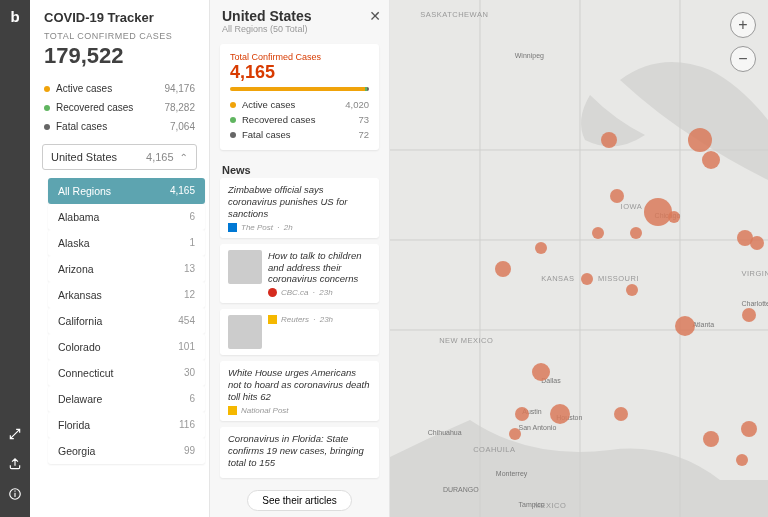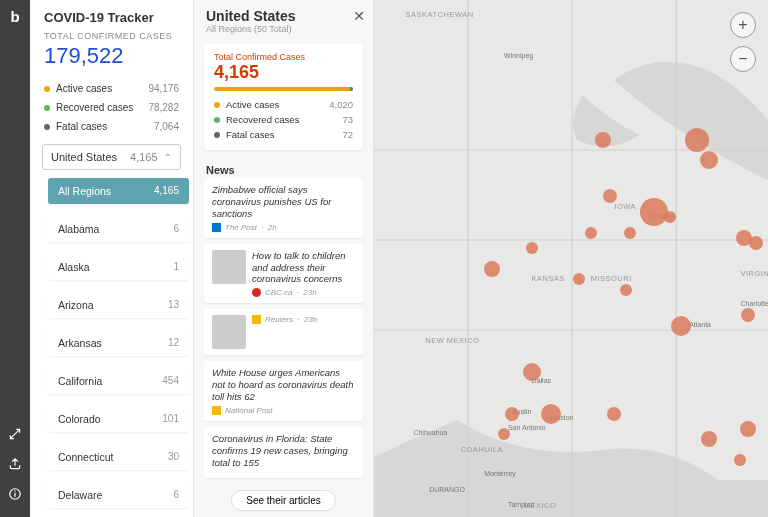--- a/index.html
+++ b/index.html
@@ -7,37 +7,37 @@
 
   .app { display: flex; height: 100%; }
 
   
   .rail { width: 30px; background: #404040; display: flex; flex-direction: column; align-items: center; padding-top: 8px; color: #fff; position:relative; flex-shrink:0; }
   .rail .logo { font-size: 15px; font-weight: 600; margin-bottom: 12px; }
   .rail .spacer { flex: 1; }
   .rail .tool { width: 30px; height: 30px; display:flex; align-items:center; justify-content:center; cursor:pointer; }
 
   
-  .sidebar { width: 164px; background: #fff; border-right: 1px solid #e5e5e5; display:flex; flex-direction:column; overflow:hidden; flex-shrink:0; }
+  .sidebar { width: 180px; background: #fff; border-right: 1px solid #e5e5e5; display:flex; flex-direction:column; overflow:hidden; flex-shrink:0; }
   .sidebar h1 { font-size: 13px; font-weight: 600; padding: 10px 14px 6px; }
   .subhead { font-size: 9px; color: #888; letter-spacing: .5px; padding: 0 14px; }
-  .bignum { font-size: 22px; font-weight: 400; color: #1d4ed8; padding: 2px 14px 10px; }
+  .bignum { font-size: 22px; font-weight: 700; color: #404040; padding: 2px 14px 10px; }
 
   .stat-row { display:flex; align-items:center; justify-content:space-between; padding: 4px 14px; font-size: 10px; }
   .dot { width:6px; height:6px; border-radius:50%; display:inline-block; margin-right:6px; flex-shrink:0; }
   .dot-active { background:#f0a30a; }
   .dot-recovered { background:#60b560; }
   .dot-fatal { background:#666; }
   .stat-val { color:#888; }
 
   .region-select { margin: 8px 12px; border: 1px solid #ccc; border-radius: 3px; padding: 6px 8px; display:flex; justify-content:space-between; align-items:center; font-size:11px; cursor:pointer; }
   .region-select .chev { font-size:10px; color:#888; }
 
   .region-list { flex:1; overflow-y:auto; padding: 0 4px 10px 18px;}
-  .region-item { background:#fff; border-radius:3px; box-shadow: 0 1px 2px rgba(0,0,0,.07); margin-bottom:12px; padding:7px 10px; display:flex; justify-content:space-between; font-size:10.5px; cursor:pointer; }
+  .region-item { background:#fff; border-radius:3px; box-shadow: 0 1px 2px rgba(0,0,0,.07); margin-bottom:0; padding:7px 10px; display:flex; justify-content:space-between; font-size:10.5px; cursor:pointer; }
   .region-item.allr { background:#5da4b0; color:#fff; }
   .region-item .cnt { color:#999; font-size:10px; }
   .region-item.allr .cnt { color:#fff; }
 
   
   .detail { width: 180px; background:#f7f7f7; border-right:1px solid #e5e5e5; display:flex; flex-direction:column; overflow:hidden; position:relative; flex-shrink:0;}
   .detail-head { padding: 8px 12px 2px; }
   .detail-head .title { font-size:14px; font-weight:600; }
   .detail-head .sub { font-size:9px; color:#999; }
   .detail-head .close { position:absolute; right:8px; top:8px; font-size:14px; color:#555; cursor:pointer; }

